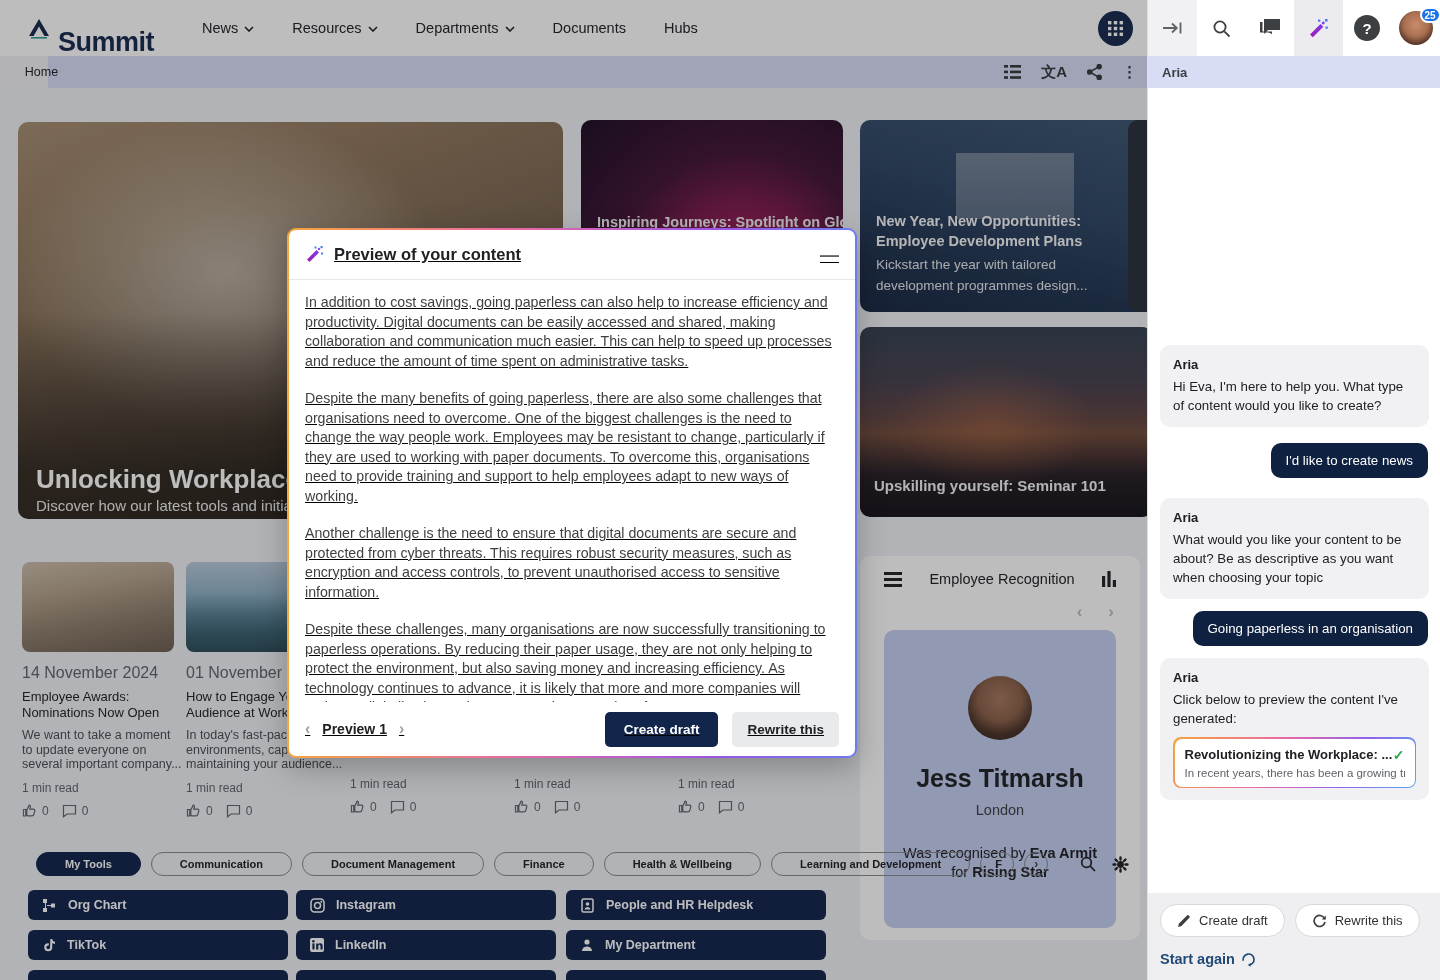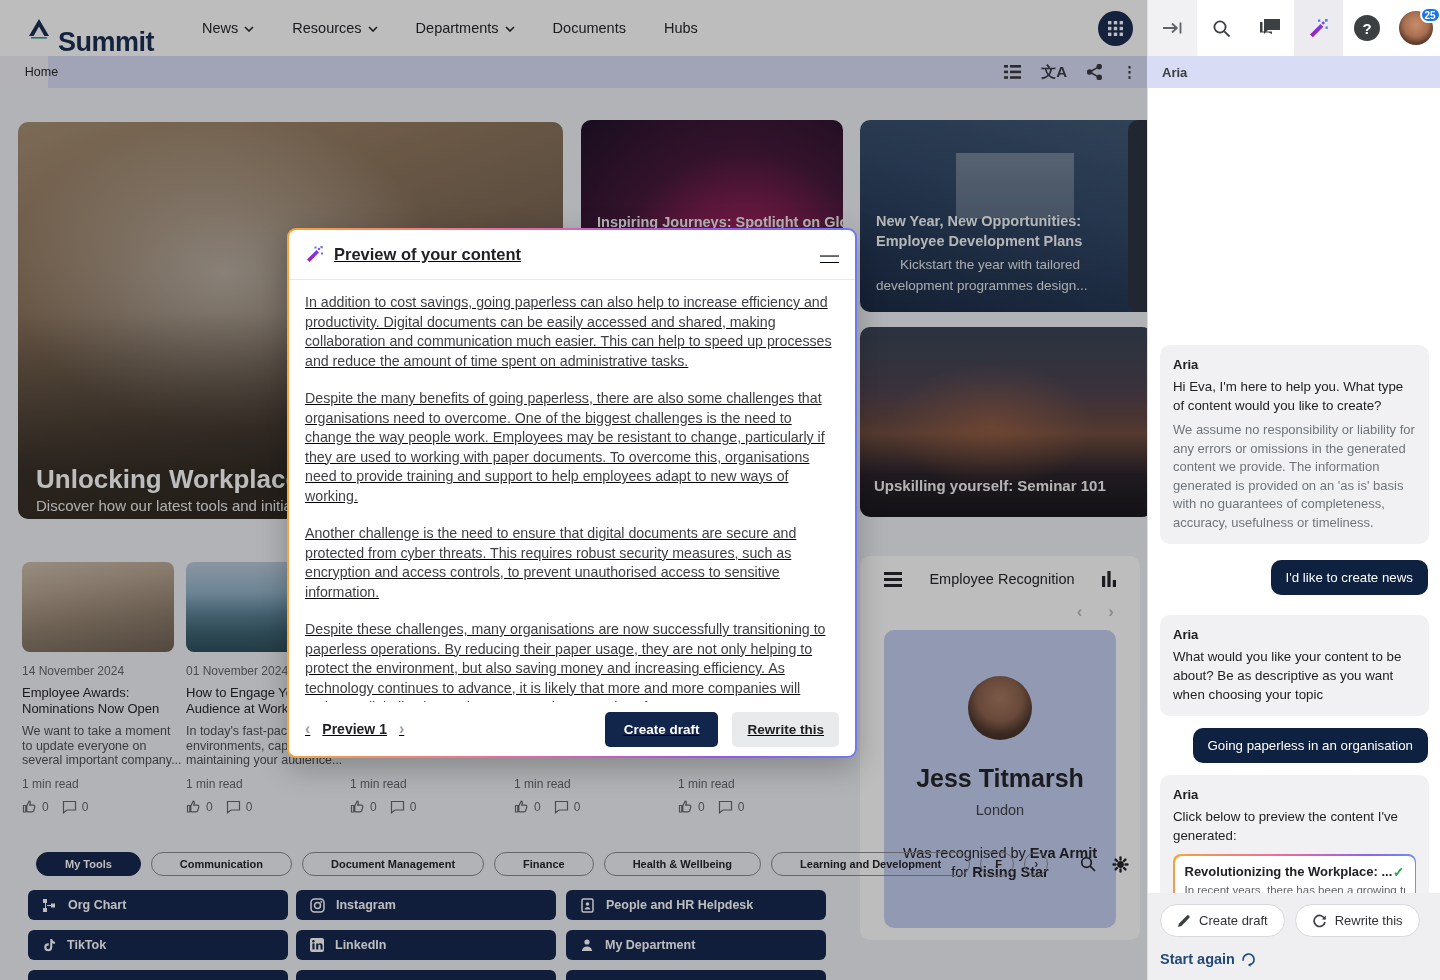--- a/index.html
+++ b/index.html
@@ -39,38 +39,38 @@
     background: radial-gradient(ellipse at 62% 88%, #d81b60 0%, #8e1b52 28%, #401334 58%, #1c0c22 100%); }
   .card2-title { position:absolute; left:16px; top:94px; font-size:14.5px; font-weight:700; color:#f2f2f2; white-space:nowrap; }
 
   .card3 { position:absolute; left:860px; top:32px; width:318px; height:192px; border-radius:10px; overflow:hidden; cursor:pointer;
     background:
       linear-gradient(0deg, rgba(12,22,44,0.30), rgba(12,22,44,0.30)),
       linear-gradient(#9db0c2,#7e93a8) 48% 26%/118px 66px no-repeat,
       linear-gradient(195deg,#54738f 0%,#3c5a7c 42%,#28405f 72%,#1c2d49 100%); }
   .card3 .t1 { position:absolute; left:16px; top:93px; font-size:14.5px; font-weight:700; color:#f5f5f5; white-space:nowrap; }
   .card3 .t2 { position:absolute; left:16px; top:113px; font-size:14.5px; font-weight:700; color:#f5f5f5; white-space:nowrap; }
-  .card3 .s1 { position:absolute; left:16px; top:137px; font-size:13.5px; color:rgba(255,255,255,0.88); white-space:nowrap;margin-left:24px; }
+  .card3 .s1 { position:absolute; left:16px; top:137px; font-size:13.5px; color:rgba(255,255,255,0.88); white-space:nowrap; }
   .card3 .s2 { position:absolute; left:16px; top:158px; font-size:13.5px; color:rgba(255,255,255,0.88); white-space:nowrap; }
 
   .card-sliver { position:absolute; left:1128px; top:32px; width:19px; height:192px; border-radius:10px 0 0 10px; background:#272e3c; }
 
   .card4 { position:absolute; left:860px; top:239px; width:292px; height:190px; border-radius:10px; overflow:hidden; cursor:pointer;
     background:
       radial-gradient(ellipse at 45% 52%, rgba(210,120,70,0.35) 0%, rgba(210,120,70,0) 45%),
       linear-gradient(180deg,#33404f 0%,#473f4c 30%,#5f4340 48%,#6f4a3a 56%,#241d24 78%,#141218 100%); text-decoration: underline; }
   .card4-title { position:absolute; left:14px; top:150px; font-size:15px; font-weight:700; color:#f2f2f2; white-space:nowrap; }
 
   
   .news-item { position:absolute; top:474px; width:152px; cursor:pointer; }
   .news-thumb { width:152px; height:90px; border-radius:8px; }
   .nt-0 { background:linear-gradient(170deg,#cbbca8 0%,#b4a28d 30%,#8f7e6b 62%,#6b5d4f 100%); }
   .nt-1 { background:linear-gradient(180deg,#bac9d9 0%,#8fb1c5 34%,#587f93 58%,#3a616f 78%,#2c4b57 100%); }
   .nt-h { background:#c9cbd0; }
-  .news-date { margin-top:12px; min-height:14px; font-size:12px; color:#5f6368; white-space:nowrap; }
+  .news-date { margin-top:12px; min-height:14px; font-size:16px; color:#5f6368; white-space:nowrap; }
   .news-title { margin-top:7px; min-height:32px; }
   .news-title div { font-size:13px; line-height:16px; font-weight:400; color:#202124; white-space:nowrap; }
   .news-ex { margin-top:7px; min-height:44px; }
   .news-ex div { font-size:12.5px; line-height:14.5px; color:#4a4d52; white-space:nowrap; }
   .news-read { margin-top:9px; font-size:12px; color:#5f6368; }
   .news-likes { margin-top:8px; display:flex; align-items:center; gap:5px; color:#5f6368; font-size:12px; }
   .news-likes svg { cursor:pointer; }
   .news-likes .cnt { margin-right:8px; }
 
   
@@ -602,21 +602,20 @@
       </div>
     </div>
 
     <div class="aria-bar">Aria</div>
 
     <div class="chat">
 
       <div class="bubble b1">
         <div class="bubble-name">Aria</div>
         <div class="bubble-text">Hi Eva, I'm here to help you. What type of content would you like to create?</div>
-        <div class="bubble-disc">We assume no responsibility or liability for any errors or omissions in the generated content we provide. The information generated is provided on an 'as is' basis with no guarantees of completeness, accuracy, usefulness or timeliness.</div>
       </div>
 
       <div class="user-msg">I'd like to create news</div>
 
       <div class="bubble b2">
         <div class="bubble-name">Aria</div>
         <div class="bubble-text">What would you like your content to be about? Be as descriptive as you want when choosing your topic</div>
       </div>
 
       <div class="user-msg" style="margin-top:12px">Going paperless in an organisation</div>

